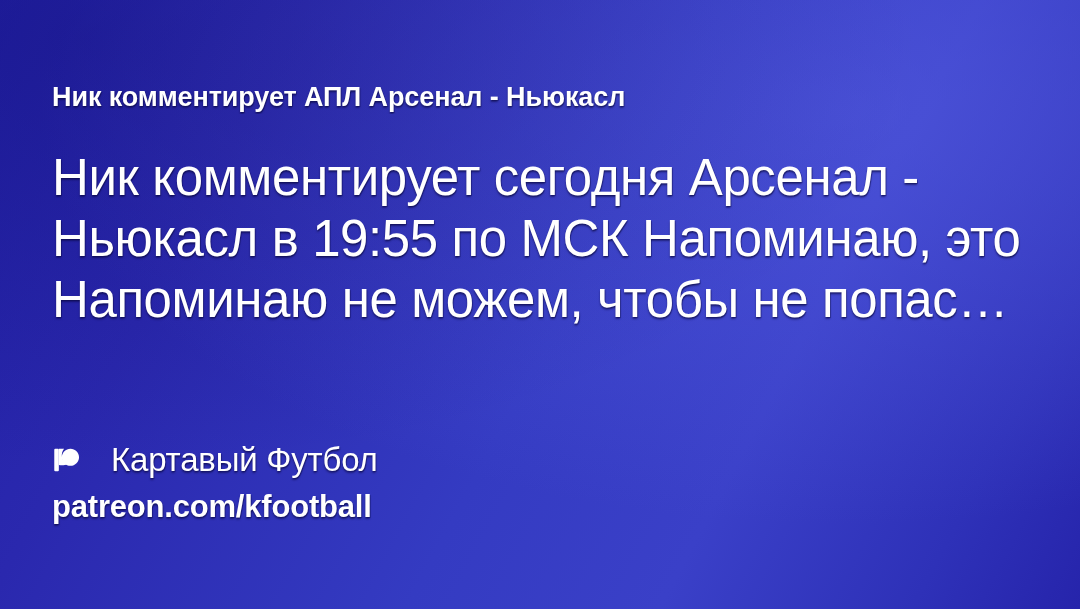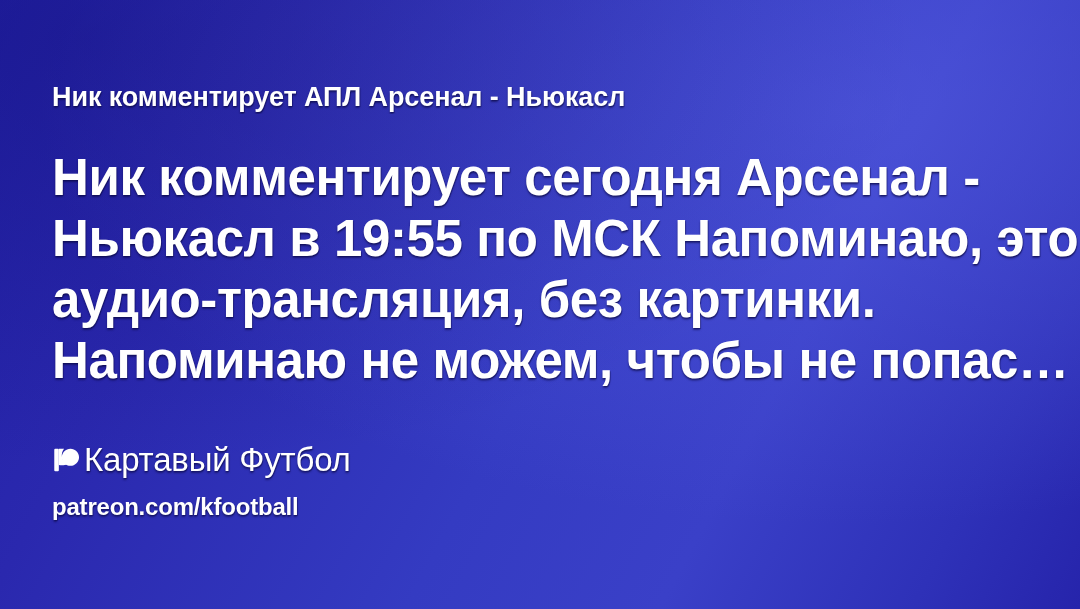--- a/index.html
+++ b/index.html
@@ -62,40 +62,40 @@
     overflow: hidden;
   }
 
   #post-body {
     position: absolute;
     left: 52px;
     top: 147px;
     width: 968px;
     color: #ffffff;
     font-size: 51px;
-    font-weight: 700;
+    font-weight: 400;
     line-height: 61px;
     letter-spacing: -0.4px;
   }
   #post-body .line {
     display: block;
     white-space: nowrap;
   }
 
   #footer {
     position: absolute;
     left: 52px;
     top: 438px;
     width: 968px;
   }
 
   #brand-row {
     display: flex;
     align-items: center;
-    gap: 4px;
+    gap: 31px;
     height: 44px;
   }
 
   #patreon-icon {
     width: 28px;
     height: 28px;
     flex: 0 0 28px;
     display: block;
   }
 
@@ -104,42 +104,41 @@
     font-size: 33px;
     font-weight: 400;
     line-height: 38px;
     letter-spacing: -0.2px;
     white-space: nowrap;
   }
 
   #brand-url {
     margin-top: 10px;
     color: #ffffff;
-    font-size: 24px;
+    font-size: 31px;
     font-weight: 700;
     line-height: 30px;
     letter-spacing: -0.2px;
     white-space: nowrap;
   }
 </style>
 </head>
 <body>
 
 <div id="card">
 
   <div id="vignette"></div>
 
   <div id="content">
 
     <div id="post-title" class="shadowed">Ник комментирует АПЛ Арсенал - Ньюкасл</div>
 
     <div id="post-body" class="shadowed">
       <span class="line">Ник комментирует сегодня Арсенал -</span>
       <span class="line">Ньюкасл в 19:55 по МСК Напоминаю, это</span>
-      <span class="line">аудио-трансляция, без картинки.</span>
       <span class="line">Напоминаю не можем, чтобы не попас…</span>
     </div>
 
     <div id="footer">
 
       <div id="brand-row">
         <svg id="patreon-icon" viewBox="0 0 32 32" xmlns="http://www.w3.org/2000/svg" aria-hidden="true">
           <path d="M21.1 3.1c-5.4 0-9.8 4.4-9.8 9.8 0 5.4 4.4 9.8 9.8 9.8 5.4 0 9.8-4.4 9.8-9.8 0-5.4-4.4-9.8-9.8-9.8z" fill="#ffffff"></path>
           <rect x="2.6" y="3.1" width="5.2" height="25.8" rx="1.2" fill="#ffffff"></rect>
           <path d="M7.8 3.1h6.0c-2.0 2.5-3.1 5.8-2.4 9.6 0.7 3.7 3.2 6.6 6.3 8.1-2.6 1.3-6.2 1.4-9.9 1.0z" fill="#ffffff"></path>

